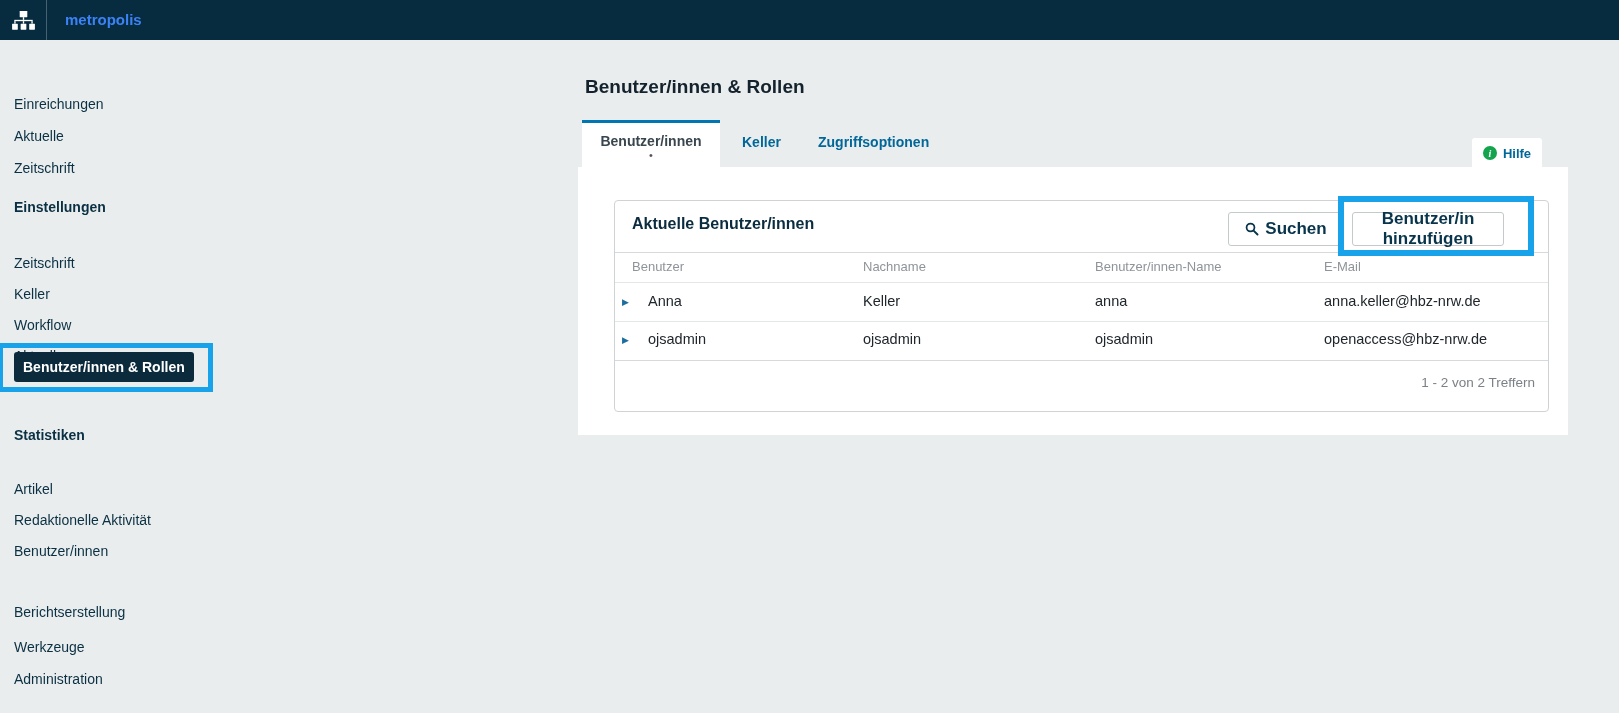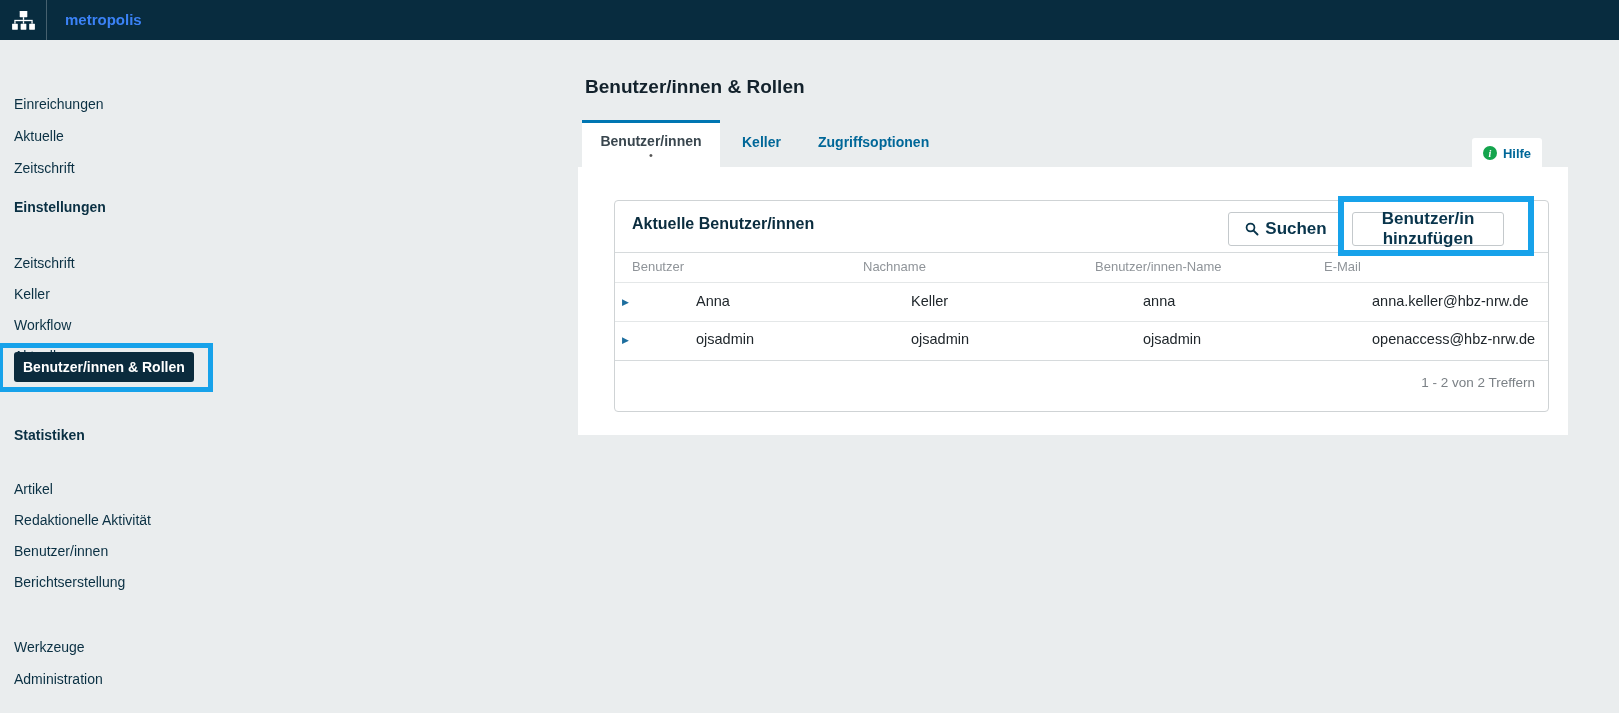--- a/index.html
+++ b/index.html
@@ -94,21 +94,21 @@
   }
   .btn-search { left:1228px; width:116px; }
   .btn-add    { left:1352px; width:152px; }
   .hline { position:absolute; height:1px; background:#e4e7e8; z-index:4; }
   .hline.dark { background:#d6dadc; }
   .th {
     position:absolute; top:259px; font-size:13px; color:#8f9499; z-index:4;
     white-space:nowrap;
   }
   .td {
-    position:absolute; font-size:14.5px; color:#20272c; z-index:4; white-space:nowrap;margin-left:48px;
+    position:absolute; font-size:14.5px; color:#20272c; z-index:4; white-space:nowrap;
   }
   .expander {
     position:absolute; left:622px; font-size:9px; color:#1d6e9e; z-index:4;
     cursor:pointer; line-height:12px;
   }
   .grid-footer {
     position:absolute; top:375px; right:84px; font-size:13.5px; color:#7b8186;
     z-index:4; text-align:right;
   }
 </style>
@@ -144,21 +144,21 @@
     <a class="side-item" style="top:262px">Keller</a>
     <a class="side-item" style="top:293px">Workflow</a>
     <a class="side-item" style="top:324px">Aktuelle</a>
 
     <a class="side-item-active">Benutzer/innen &amp; Rollen</a>
 
     <span class="side-header" style="top:427px">Statistiken</span>
     <a class="side-item" style="top:457px">Artikel</a>
     <a class="side-item" style="top:488px">Redaktionelle Aktivität</a>
     <a class="side-item" style="top:519px">Benutzer/innen</a>
-    <a class="side-item" style="top:550px">Berichtserstellung</a>
+    <a class="side-item" style="top:580px">Berichtserstellung</a>
 
     <a class="side-item" style="top:615px">Werkzeuge</a>
     <a class="side-item" style="top:647px">Administration</a>
   </nav>
 
   <h1 class="page-title">Benutzer/innen &amp; Rollen</h1>
 
   <div class="tab-active">
     <span class="lbl">Benutzer/innen</span>
     <span class="dot">•</span>

